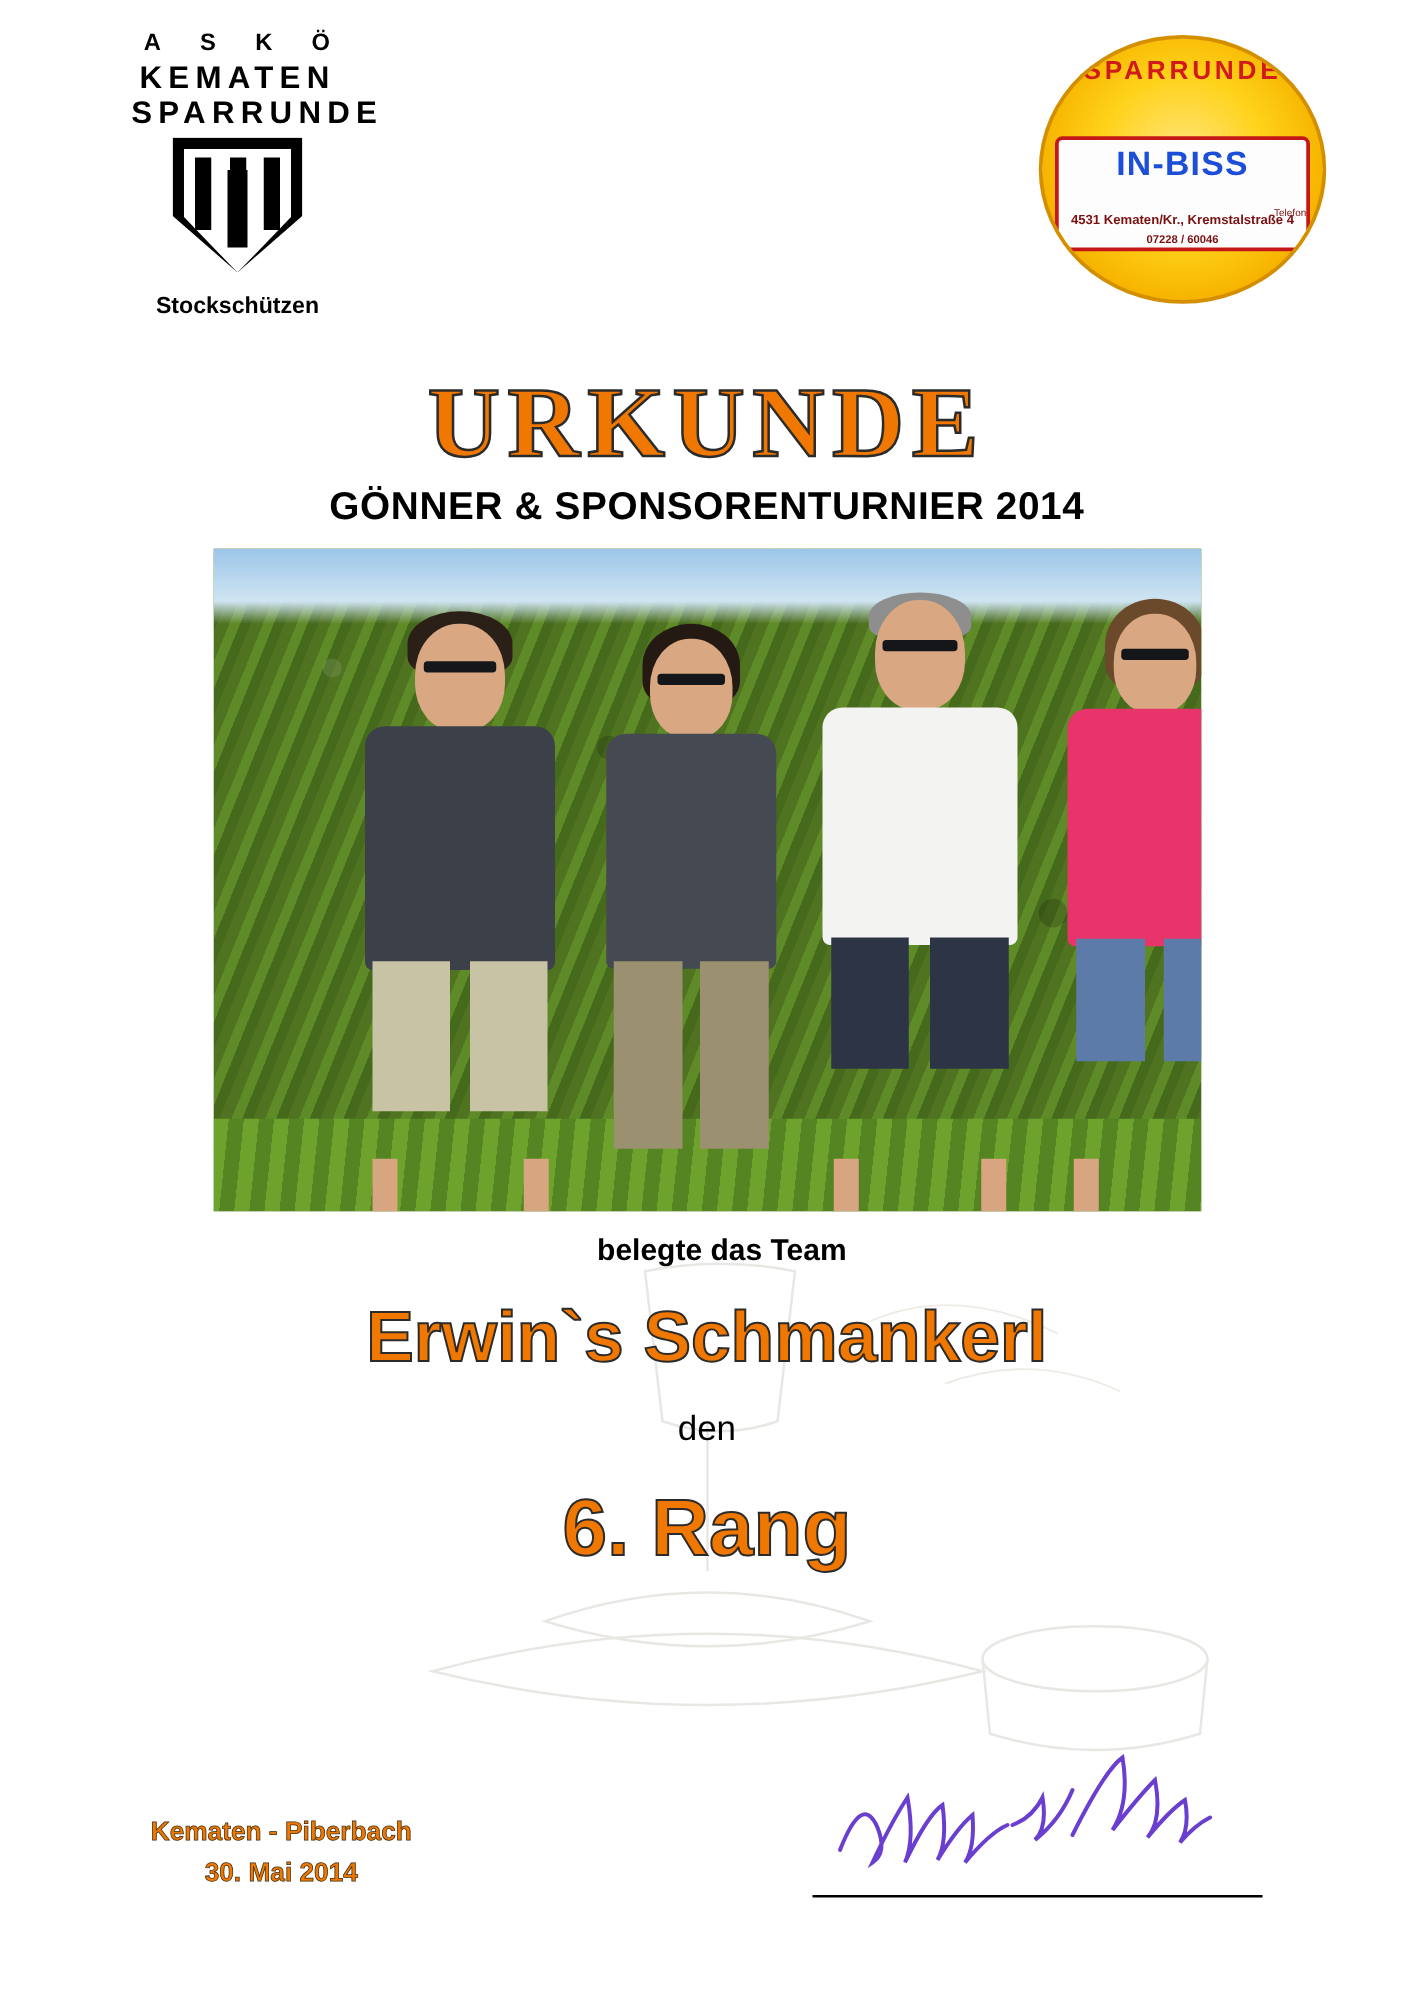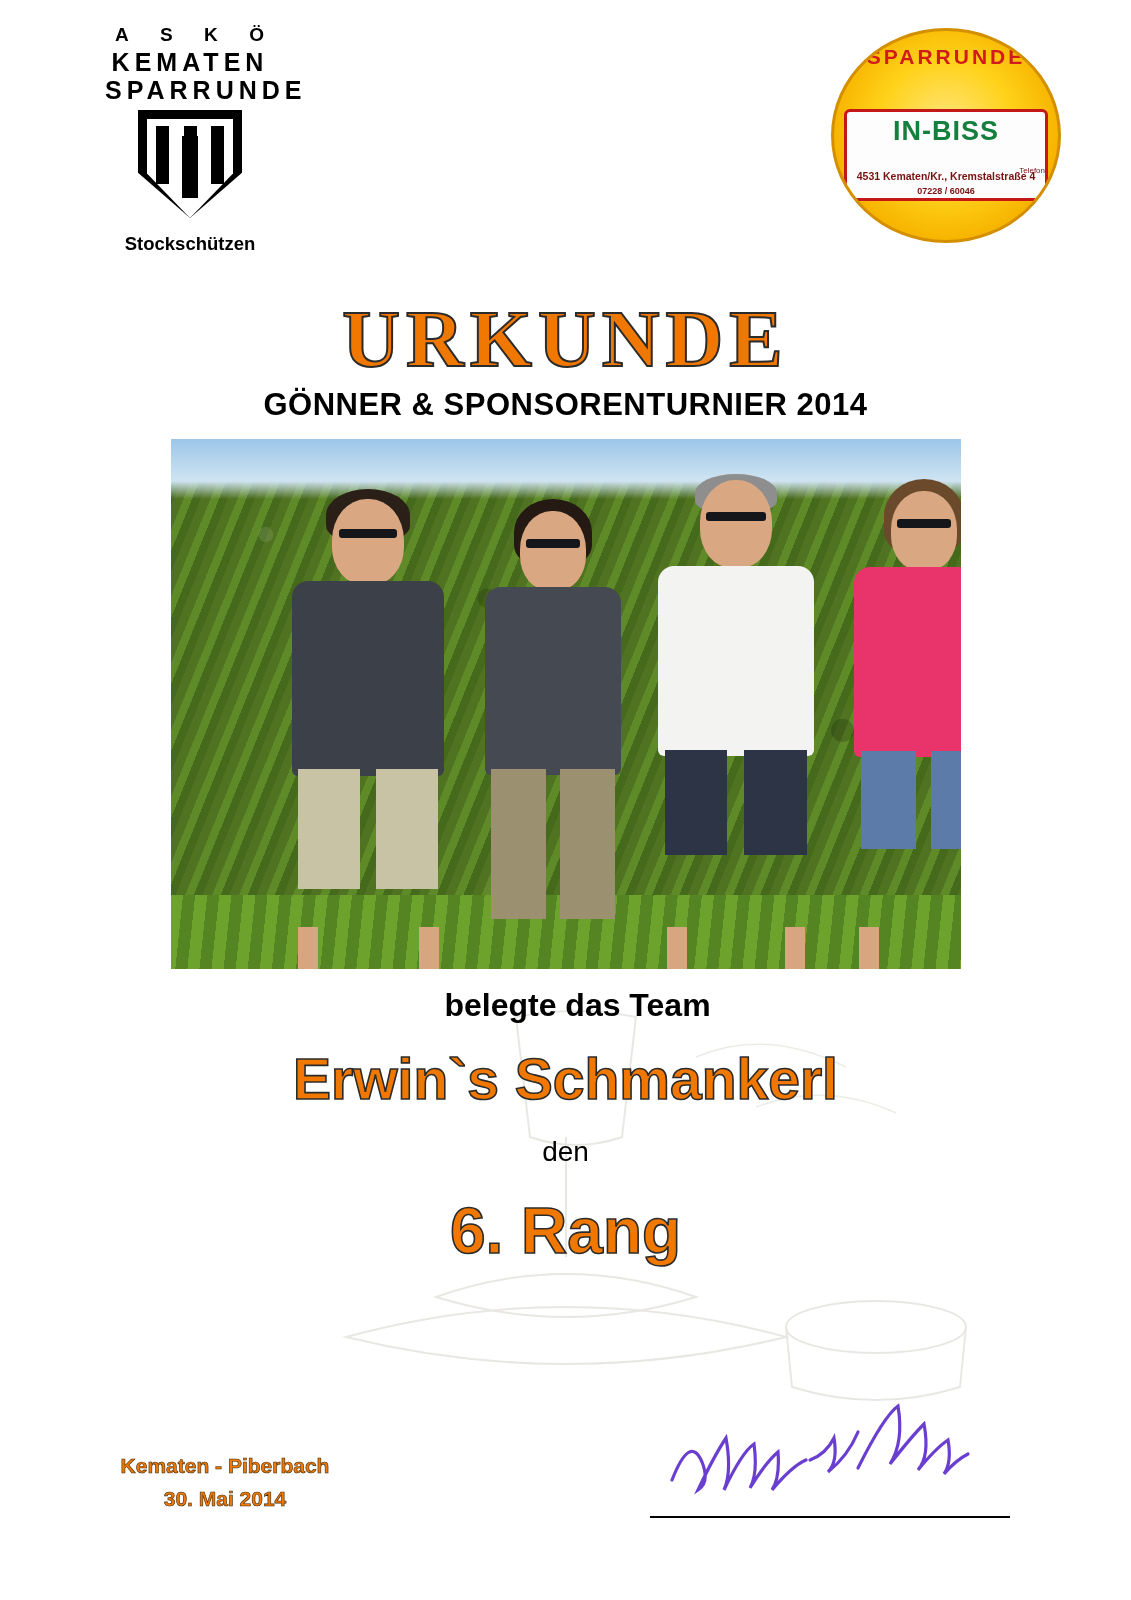--- a/index.html
+++ b/index.html
@@ -140,21 +140,21 @@
     border-radius: 6px;
   }
   .sponsor-inbiss {
     position: absolute;
     left: 0;
     right: 0;
     top: 4px;
     text-align: center;
     font-size: 27px;
     font-weight: bold;
-    color: #15803d;
+    color: #1d4ed8;
     letter-spacing: 1px;
   }
   .sponsor-addr {
     position: absolute;
     left: 0;
     right: 0;
     bottom: 16px;
     text-align: center;
     font-size: 10.5px;
     font-weight: bold;
@@ -299,21 +299,21 @@
     position: absolute;
     left: 50%;
     top: 10px;
     transform: translateX(-50%);
     width: 860px;
     height: 430px;
     opacity: .30;
     pointer-events: none;
   }
   .belegte {
-    font-size: 32px;
+    font-size: 24px;
     font-weight: bold;
     position: relative;
     z-index: 2;
     padding-left: 24px;
   }
   .teamname {
     font-size: 57px;
     font-weight: bold;
     color: #F07800;
     -webkit-text-stroke: 1.6px #2b2b2b;

